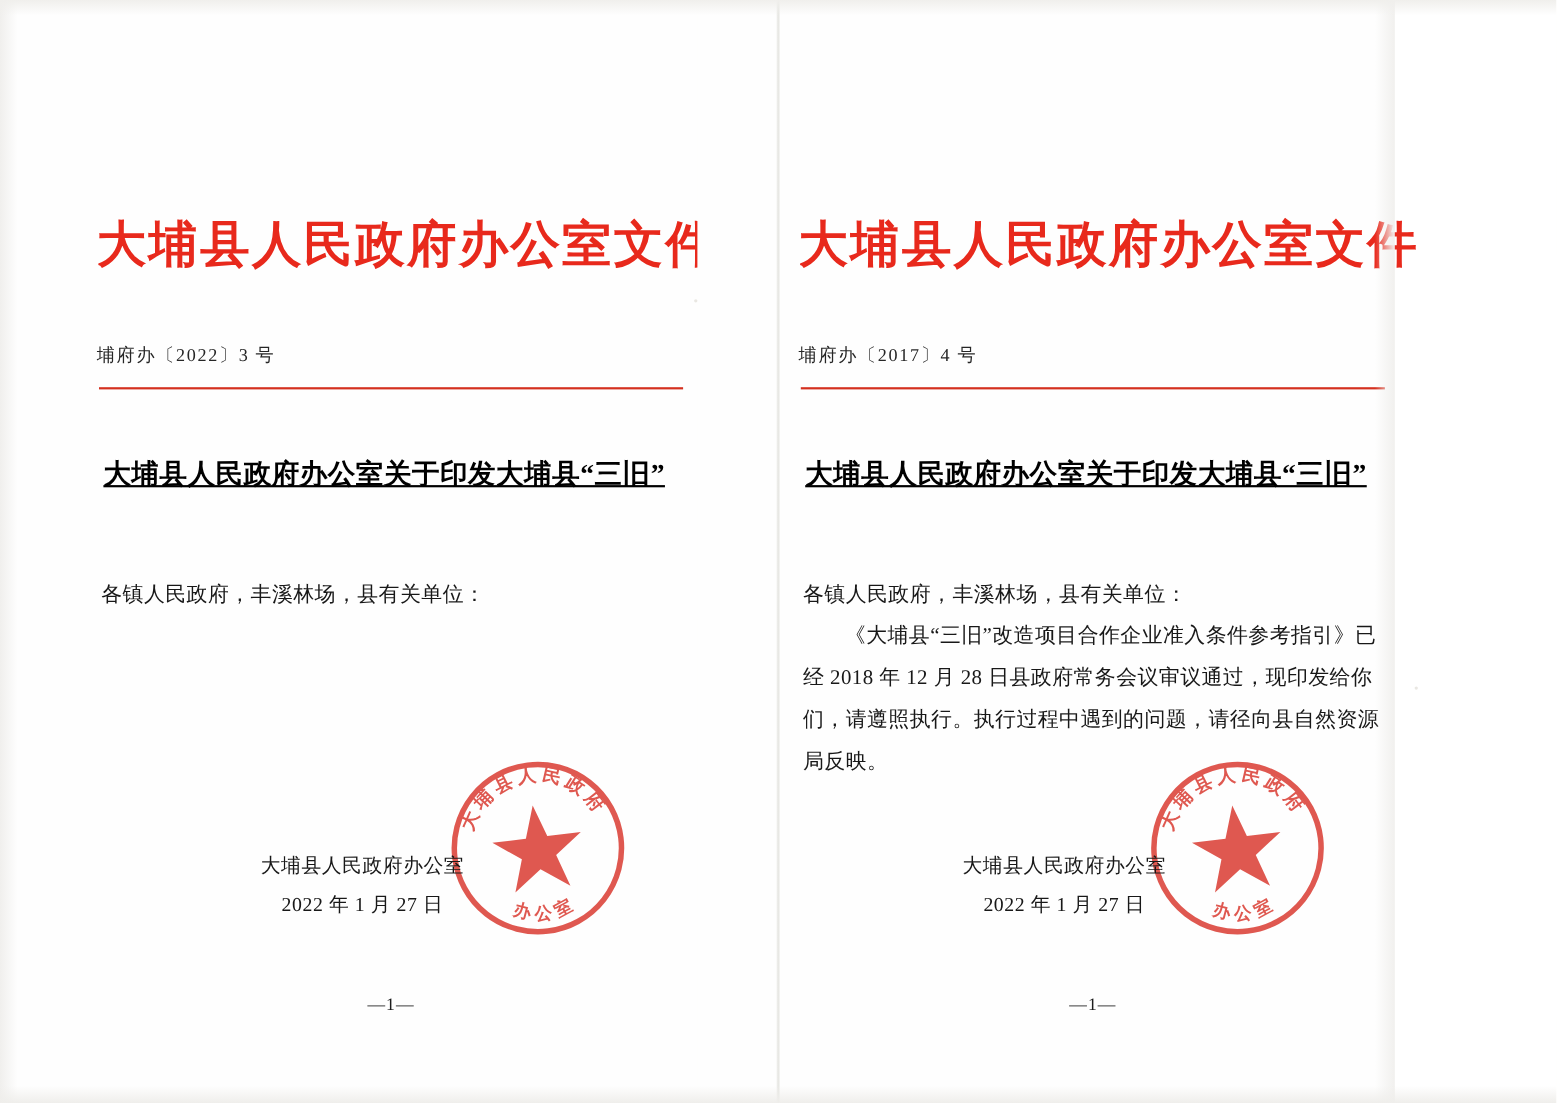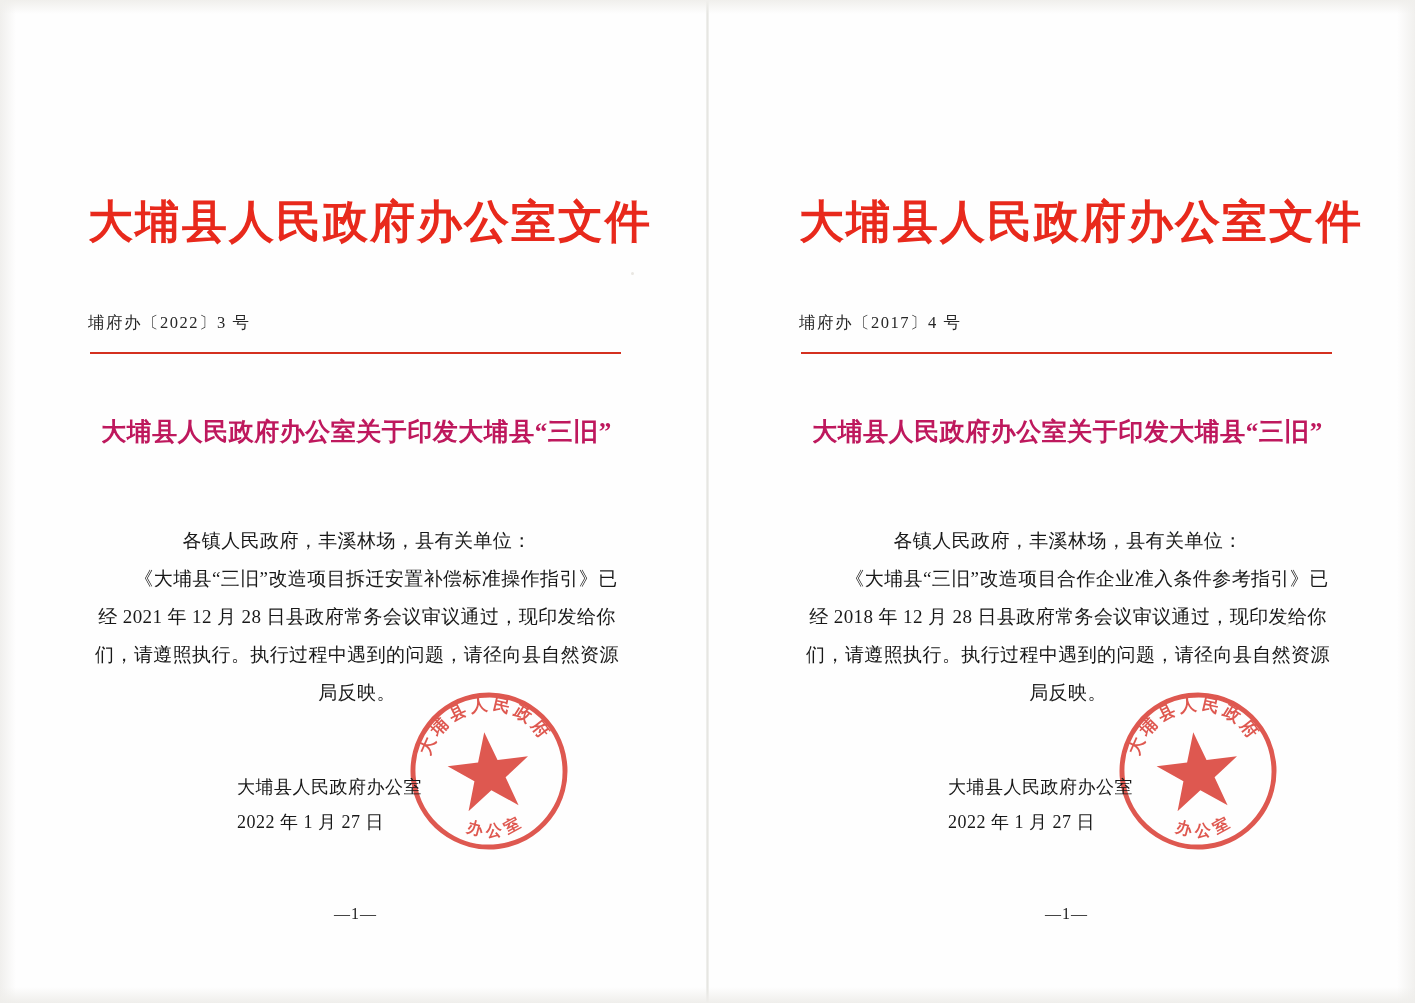--- a/index.html
+++ b/index.html
@@ -9,21 +9,21 @@
   }
   body {
     width: 1415px;
     height: 1003px;
     font-family: "Liberation Serif", "DejaVu Serif", serif;
     color: #1a1a1a;
     overflow: hidden;
   }
   .sheet {
     position: relative;
-    width: 1415px;
+    width: 1268px;
     height: 1003px;
     background: #fdfdfb;
     display: flex;
     flex-direction: row;
   }
   .page {
     position: relative;
     width: 707px;
     height: 1003px;
     box-sizing: border-box;
@@ -69,62 +69,61 @@
     left: 2px;
     width: 531px;
     height: 2px;
     background: #d4301f;
   }
   .title {
     position: absolute;
     top: 412px;
     left: 6px;
     width: 525px;
-    text-align: center;
     font-size: 25px;
     font-weight: bold;
     line-height: 1.62;
     letter-spacing: 0.5px;
-    color: #be185d;
+    color: #000000;
+    text-decoration: underline;
   }
   .title .line {
     display: block;
     white-space: nowrap;
   }
   .body-text {
     position: absolute;
     top: 522px;
     left: 4px;
     width: 530px;
     font-size: 19px;
     line-height: 2.0;
     color: #181818;
     letter-spacing: 0.4px;
-    text-align: center;
   }
   .body-text p {
     margin: 0;
   }
   .body-text p.indent {
     text-indent: 2em;
   }
   .signature {
     position: absolute;
     top: 770px;
     left: 0;
     width: 535px;
     text-align: center;
     font-size: 18px;
     line-height: 1.95;
     color: #181818;
     letter-spacing: 0.5px;
   }
   .signature .sig-block {
     display: inline-block;
-    text-align: left;
+    text-align: center;
     margin-right: 52px;
   }
   .seal {
     position: absolute;
     top: 688px;
     left: 318px;
     width: 166px;
     height: 166px;
     pointer-events: none;
   }
@@ -194,21 +193,20 @@
       <div class="doc-number">埔府办〔2022〕3 号</div>
 
       <div class="red-rule"></div>
 
       <div class="title">
         <span class="line">大埔县人民政府办公室关于印发大埔县“三旧”</span>
       </div>
 
       <div class="body-text">
         <p>各镇人民政府，丰溪林场，县有关单位：</p>
-        <p class="indent">《大埔县“三旧”改造项目拆迁安置补偿标准操作指引》已经 2021 年 12 月 28 日县政府常务会议审议通过，现印发给你们，请遵照执行。执行过程中遇到的问题，请径向县自然资源局反映。</p>
       </div>
 
       <div class="seal">
         <svg width="166" height="166" viewBox="0 0 166 166" xmlns="http://www.w3.org/2000/svg">
           <g opacity="0.82" transform="rotate(-7 83 83)">
             <circle cx="83" cy="83" r="76" fill="none" stroke="#d8342a" stroke-width="5"></circle>
             <path d="M83 44 L92.8 73.2 L123.5 73.2 L98.7 91.3 L108.2 120.5 L83 102.4 L57.8 120.5 L67.3 91.3 L42.5 73.2 L73.2 73.2 Z" fill="#d8342a"></path>
             <path id="sealTopArc" d="M 22 83 A 61 61 0 0 1 144 83" fill="none"></path>
             <text fill="#d8342a" font-size="17" font-family="'Liberation Serif',serif" font-weight="bold" letter-spacing="4">
               <textPath href="#sealTopArc" startOffset="50%" text-anchor="middle">大埔县人民政府</textPath>

